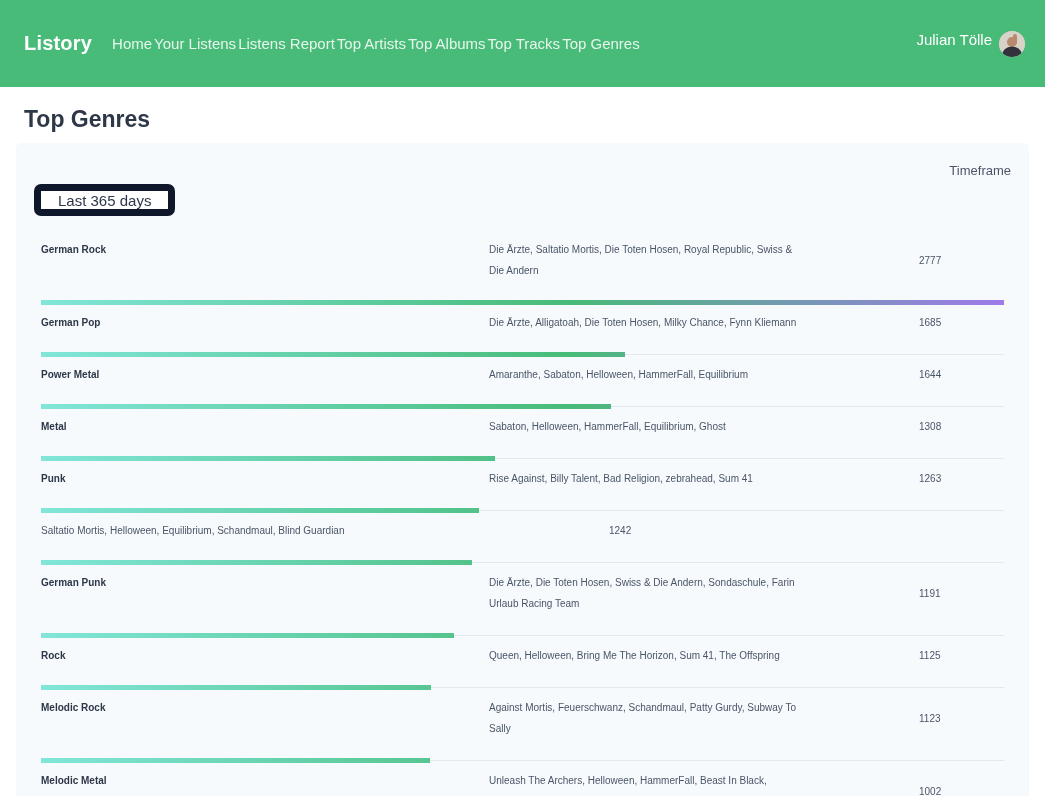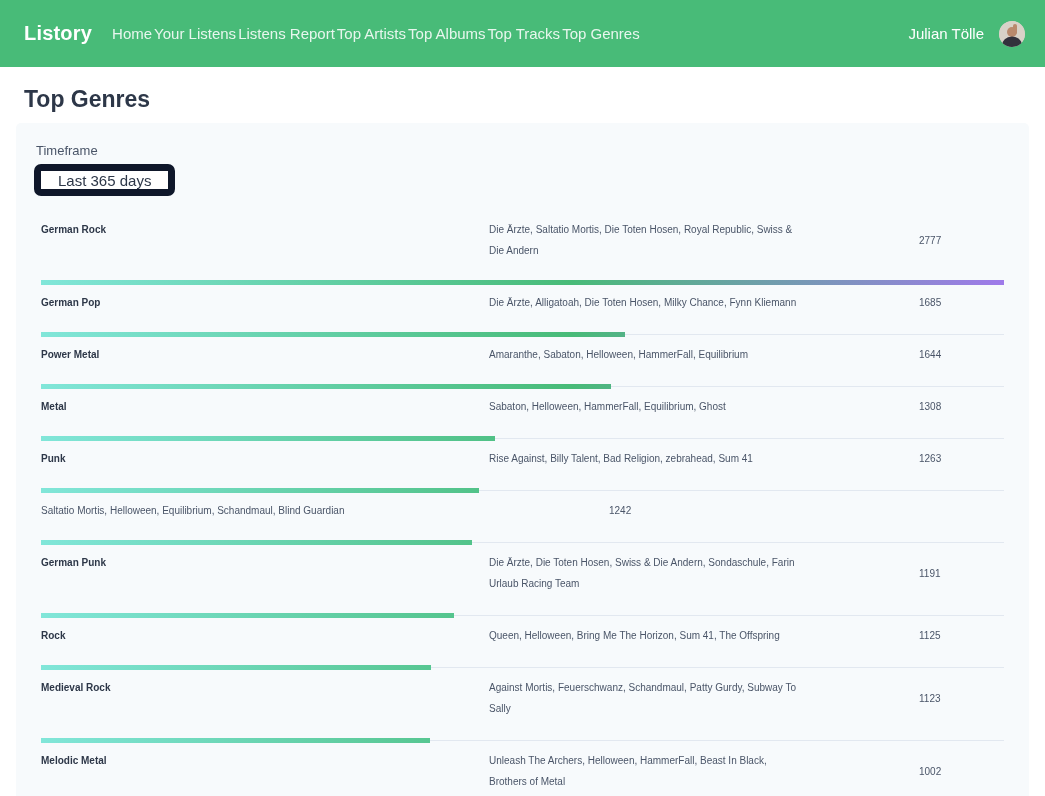--- a/index.html
+++ b/index.html
@@ -5,21 +5,21 @@
   * { box-sizing: border-box; margin: 0; padding: 0; }
   html, body { width: 1045px; height: 796px; overflow: hidden; }
   body {
     font-family: "Liberation Sans", sans-serif;
     background: #ffffff;
     color: #2D3748;
   }
 
   
   .navbar {
-    height: 67px;
+    height: 87px;
     background: var(--navbar-bg, #48BB78);
     display: flex;
     align-items: center;
     padding: 0 20px 0 24px;
   }
   .brand {
     color: #ffffff;
     font-size: 20px;
     font-weight: 600;
     letter-spacing: .2px;
@@ -29,21 +29,21 @@
   }
   .nav-links { display: flex; gap: 2px; align-items: center; }
   .nav-link {
     color: rgba(255,255,255,.87);
     font-size: 15px;
     text-decoration: none;
     cursor: pointer;
     white-space: nowrap;
   }
   .spacer { flex: 1; }
-  .user-menu { display: flex; align-items: center; gap: 15px; cursor: pointer; }
+  .user-menu { display: flex; gap: 7px; cursor: pointer; }
   .user-name { color: #ffffff; font-size: 15px; }
   .avatar {
     width: 26px; height: 26px; border-radius: 50%;
     overflow: hidden; display: block; background: #d8d2c8;
   }
   .avatar svg { display: block; }
 
   
   main { padding: 0 16px; }
   .page-title {
@@ -57,20 +57,21 @@
     border-radius: 5px;
     padding: 20px 18px 30px;
   }
 
   
   .filter-label {
     display: block;
     font-size: 13px;
     color: #4A5568;
     margin: 0 0 6px 2px;
+    text-align: right;
   }
   .timeframe-btn {
     height: 32px;
     padding: 0 17px;
     background: #ffffff;
     border: 7px solid #0f172a;
     border-radius: 7px;
     font-family: "Liberation Sans", sans-serif;
     font-size: 15px;
     color: #2D3748;
@@ -217,21 +218,21 @@
       <div class="genre-artists">Queen, Helloween, Bring Me The Horizon, Sum 41, The Offspring</div>
       <div class="genre-count">1125</div>
     </div>
     <div class="bar-track">
       <div class="bar" style="width: 40.5113%; background-image: linear-gradient(90deg, rgb(129, 230, 217) 0%, rgb(72, 187, 120) 55%, rgb(159, 122, 234) 100%); background-size: 246.844% 100%;"></div>
     </div>
   </div>
 
   <div class="genre-row">
     <div class="row-grid">
-      <div class="genre-name">Medieval Rock</div>
+      <div class="genre-name">Melodic Rock</div>
       <div class="genre-artists">Against Mortis, Feuerschwanz, Schandmaul, Patty Gurdy, Subway To Sally</div>
       <div class="genre-count">1123</div>
     </div>
     <div class="bar-track">
       <div class="bar" style="width: 40.4393%; background-image: linear-gradient(90deg, rgb(129, 230, 217) 0%, rgb(72, 187, 120) 55%, rgb(159, 122, 234) 100%); background-size: 247.284% 100%;"></div>
     </div>
   </div>
 
   <div class="genre-row">
     <div class="row-grid">

